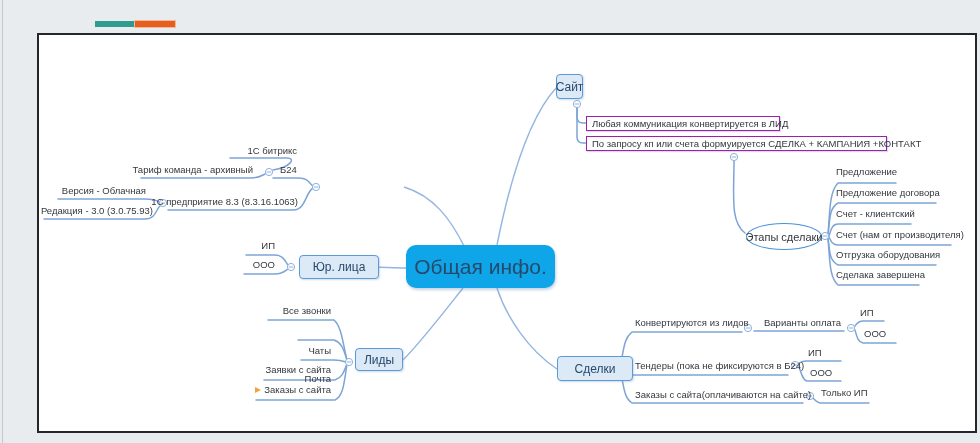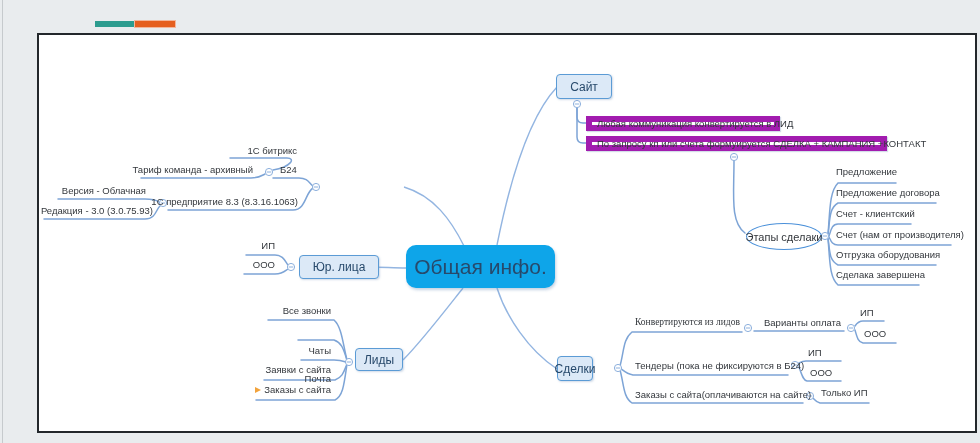--- a/index.html
+++ b/index.html
@@ -17,21 +17,21 @@
   .ci-c{fill:#ffffff;stroke:#8db0dd;stroke-width:1;}
   .ci-m{stroke:#8db0dd;stroke-width:1;stroke-linecap:round;}
   .leaf{position:absolute;font-size:9.5px;line-height:11px;color:#33373c;white-space:nowrap;}
   .topic{position:absolute;background:#dce9f7;border:1.4px solid #5b9bd5;border-radius:4px;
          color:#27496b;font-size:12px;display:flex;align-items:center;justify-content:center;
          white-space:nowrap;box-shadow:1px 1px 2px rgba(120,150,190,.35);box-sizing:border-box;}
   .root-node{position:absolute;left:406px;top:245px;width:149px;height:43px;background:#0ea5e9;
          border:3px solid #0ea5e9;border-radius:10px;color:#27496b;font-size:21px;
          display:flex;align-items:center;justify-content:center;white-space:nowrap;
          box-shadow:1px 2px 3px rgba(110,145,185,.4);box-sizing:border-box;}
-  .callout{position:absolute;height:15px;background:#fefefe;border:6px solid #a21caf;
+  .callout{position:absolute;height:15px;background:#fefefe;border:1px solid #a21caf;
          color:#33373c;font-size:9.5px;display:flex;align-items:center;padding:0 5px;
          white-space:nowrap;box-shadow:1px 1px 1px rgba(150,170,200,.4);box-sizing:border-box;}
   .ellipse{position:absolute;left:746px;top:223px;width:76px;height:27px;border:1.5px solid #4a90d9;
          border-radius:50%;background:#ffffff;color:#33373c;font-size:11px;display:flex;
          align-items:center;justify-content:center;white-space:nowrap;box-sizing:border-box;}
   .flag{display:inline-block;width:0;height:0;border-left:6px solid #f2a33c;
         border-top:3.5px solid transparent;border-bottom:3.5px solid transparent;margin-right:3px;}
 </style>
 </head>
 <body>
@@ -140,24 +140,24 @@
         <path class="ci-m" d="M-1.8 0 H1.8"></path>
       </g>
     <g transform="translate(825,236)">
         <circle class="ci-c" r="3.6"></circle>
         <path class="ci-m" d="M-1.8 0 H1.8"></path>
       </g>
   </svg>
 
   <div class="root-node">Общая инфо.</div>
 
-  <div class="topic" style="left:556px;top:74px;width:56px;height:25px;">Сайт</div>
+  <div class="topic" style="left:556px;top:74px;width:27px;height:25px;">Сайт</div>
   <div class="topic" style="left:299px;top:255px;width:80px;height:24px;">Юр. лица</div>
   <div class="topic" style="left:355px;top:348px;width:48px;height:23px;">Лиды</div>
-  <div class="topic" style="left:557px;top:356px;width:36px;height:25px;">Сделки</div>
+  <div class="topic" style="left:557px;top:356px;width:76px;height:25px;">Сделки</div>
 
   <div class="callout" style="left:586px;top:116px;width:194px;">Любая коммуникация  конвертируется в ЛИД</div>
   <div class="callout" style="left:586px;top:136px;width:301px;">По запросу кп или счета формуируется СДЕЛКА + КАМПАНИЯ +КОНТАКТ</div>
 
   <div class="ellipse">Этапы сделаки</div>
   <div class="leaf" style="left:836px;top:166px;">Предложение</div>
   <div class="leaf" style="left:836px;top:187px;">Предложение договора</div>
   <div class="leaf" style="left:836px;top:208px;">Счет - клиентский</div>
   <div class="leaf" style="left:836px;top:229px;">Счет (нам от производителя)</div>
   <div class="leaf" style="left:836px;top:249px;">Отгрузка оборудования</div>
@@ -174,21 +174,21 @@
   <div class="leaf" style="right:705px;top:259px;">ООО</div>
 
   <div class="leaf" style="right:649px;top:305px;">Все звонки</div>
   <div class="leaf" style="right:649px;top:325px;margin-top:48px;">Почта</div>
   <div class="leaf" style="right:649px;top:345px;">Чаты</div>
   <div class="leaf" style="right:649px;top:364px;">Заявки с сайта</div>
   <div class="leaf" style="right:649px;top:384px;">
     <span class="flag"></span><span>Заказы с сайта</span>
   </div>
 
-  <div class="leaf" style="left:635px;top:317px;font-family:Liberation Serif, serif;">Конвертируются из лидов</div>
+  <div class="leaf" style="left:635px;top:317px;">Конвертируются из лидов</div>
   <div class="leaf" style="left:764px;top:317px;">Варианты оплата</div>
   <div class="leaf" style="left:860px;top:307px;">ИП</div>
   <div class="leaf" style="left:864px;top:328px;">ООО</div>
   <div class="leaf" style="left:635px;top:360px;">Тендеры (пока не фиксируются в Б24)</div>
   <div class="leaf" style="left:808px;top:347px;">ИП</div>
   <div class="leaf" style="left:810px;top:367px;">ООО</div>
   <div class="leaf" style="left:635px;top:389px;">Заказы с сайта(оплачиваются на сайте)</div>
   <div class="leaf" style="left:821px;top:387px;">Только ИП</div>
 </div>
 

